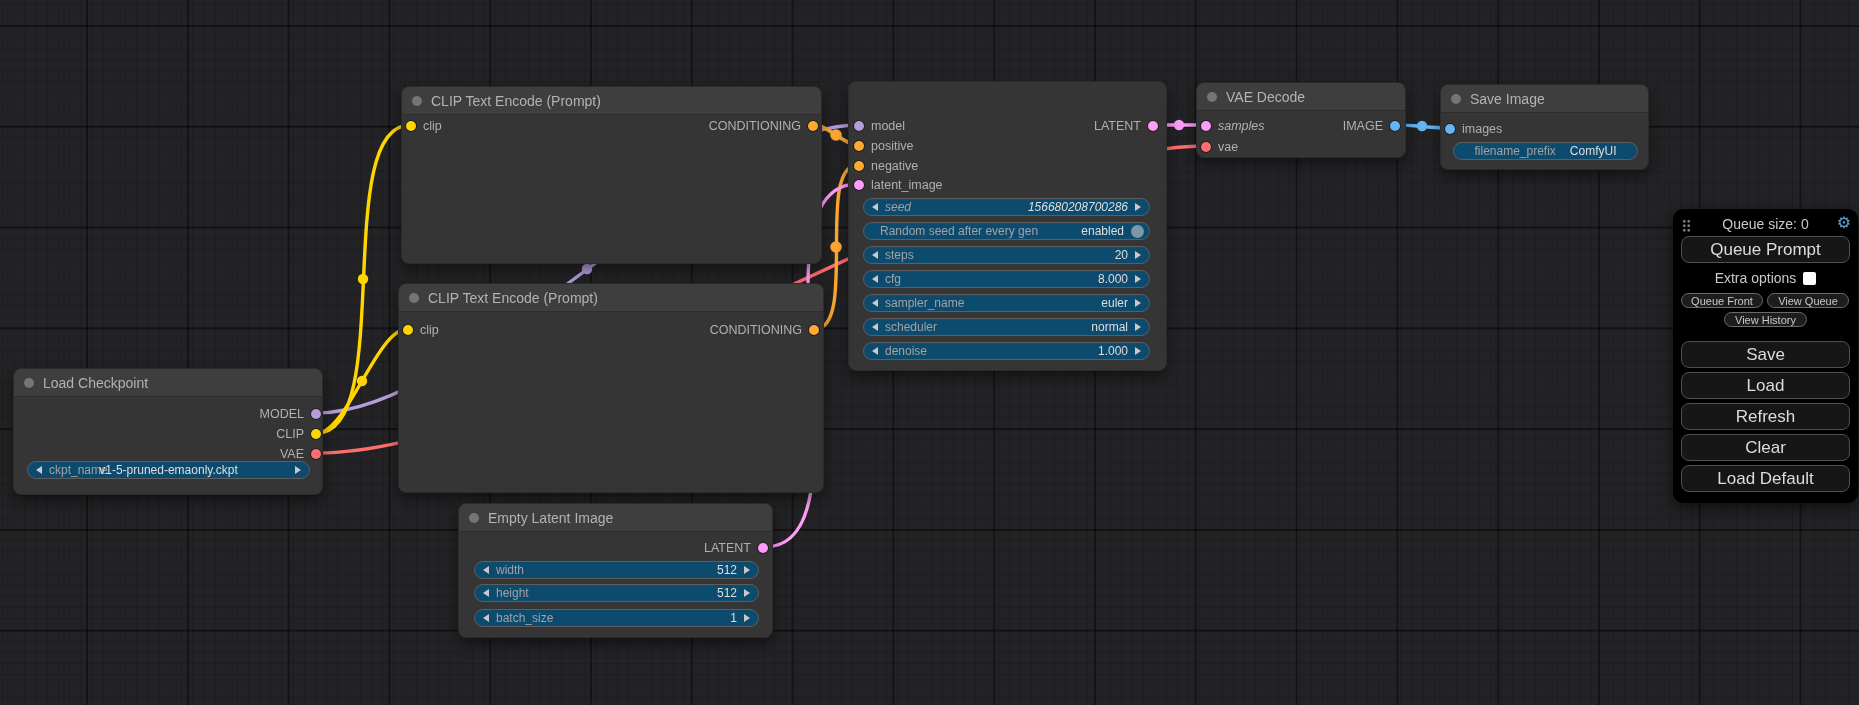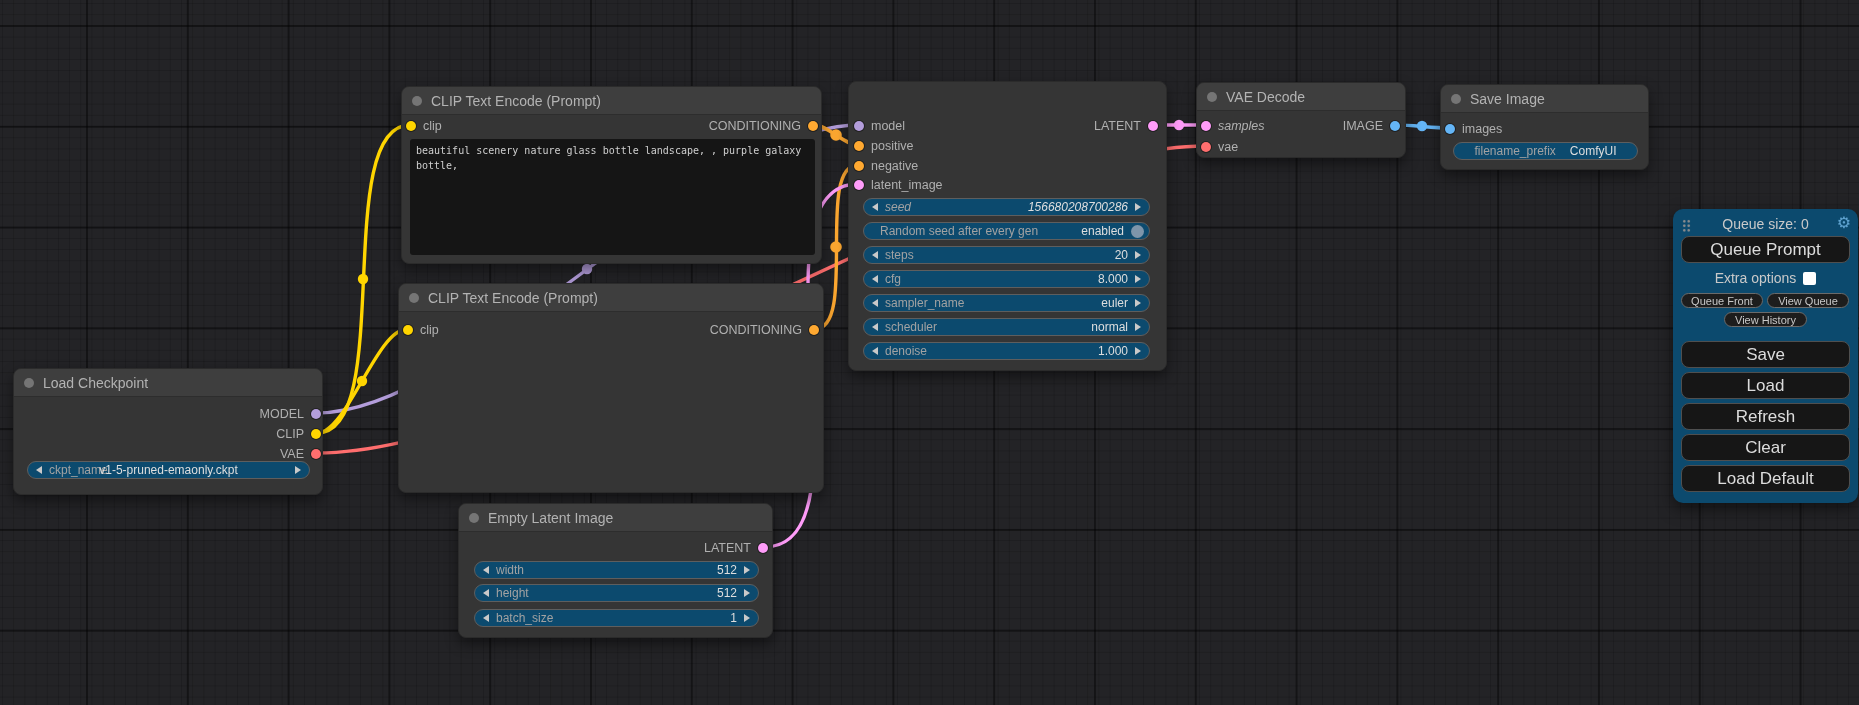--- a/index.html
+++ b/index.html
@@ -45,21 +45,21 @@
   .arr.right{border-left:6px solid #c9c9c9;}
   .toggle-dot{width:13px;height:13px;border-radius:50%;background:#7e95aa;flex:0 0 auto;margin-right:-3px;}
   .prompt-box{
     position:absolute;box-sizing:border-box;background:#151515;border-radius:3px;
     font-family:"DejaVu Sans Mono",monospace;font-size:10px;line-height:15px;
     color:#cfcfcf;padding:4px 6px;white-space:pre-wrap;overflow:hidden;
   }
   
   .menu{
     position:absolute;z-index:3;left:1673px;top:209px;width:185px;height:294px;
-    background:#0c4a6e;border-radius:10px;box-shadow:0 6px 16px rgba(0,0,0,0.5);
+    background:#000000;border-radius:10px;box-shadow:0 6px 16px rgba(0,0,0,0.5);
     box-sizing:border-box;
   }
   .menu-btn{
     position:absolute;left:8px;width:169px;height:27px;box-sizing:border-box;
     background:#161616;border:1px solid #4f4f4f;border-radius:8px;
     color:#dcdcdc;display:flex;align-items:center;justify-content:center;
     font-size:17px;cursor:pointer;
   }
   .menu-pill{
     position:absolute;height:15px;box-sizing:border-box;
@@ -133,21 +133,20 @@
     <span class="node-title">CLIP Text Encode (Prompt)</span>
   </div>
   <div class="port in" style="top:30px;left:4px;">
     <span class="pdot" style="background-color: rgb(255, 213, 0);"></span>
     <span class="plabel">clip</span>
   </div>
   <div class="port out" style="top:30px;right:3px;">
     <span class="pdot" style="background-color: rgb(255, 169, 49);"></span>
     <span class="plabel">CONDITIONING</span>
   </div>
-  <div class="prompt-box" style="left:8px;top:52px;width:405px;height:116px;">beautiful scenery nature glass bottle landscape, , purple galaxy bottle,</div>
 </div>
 
 <div class="node" style="left:398px;top:283px;width:426px;height:210px;">
   <div class="node-header">
     <span class="collapse-dot"></span>
     <span class="node-title">CLIP Text Encode (Prompt)</span>
   </div>
   <div class="port in" style="top:37px;left:4px;">
     <span class="pdot" style="background-color: rgb(255, 213, 0);"></span>
     <span class="plabel">clip</span>

